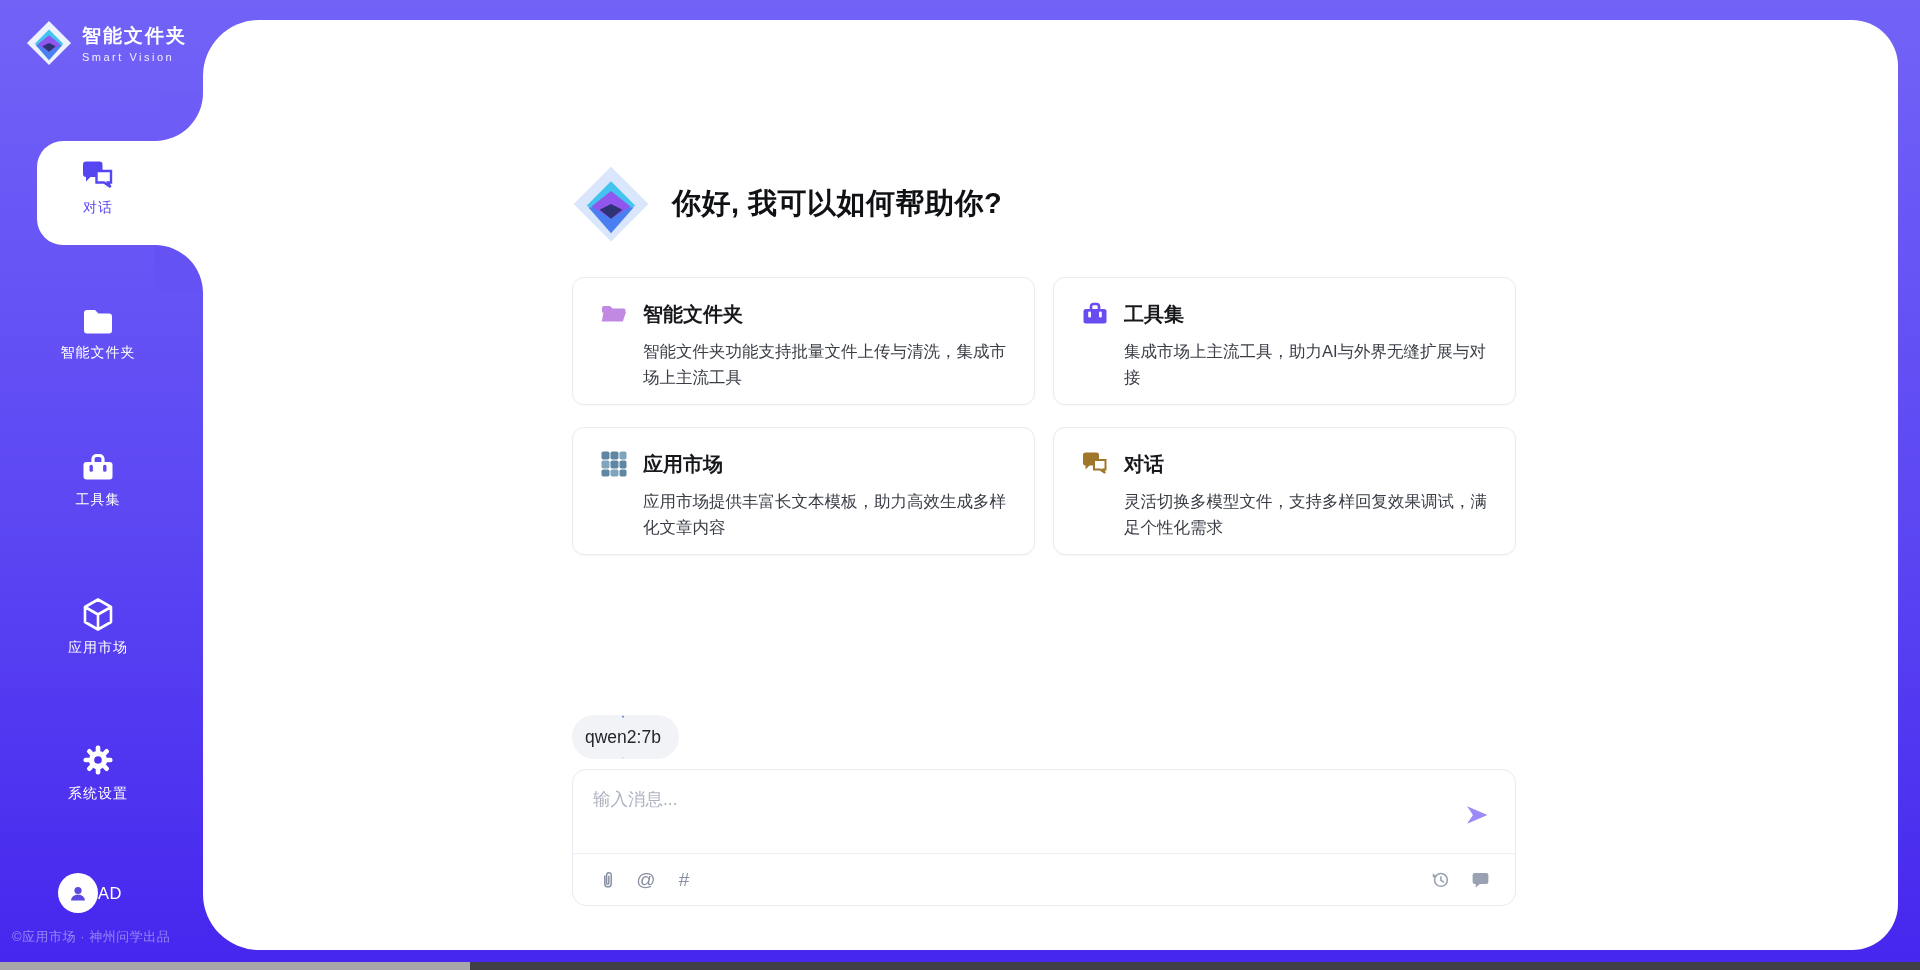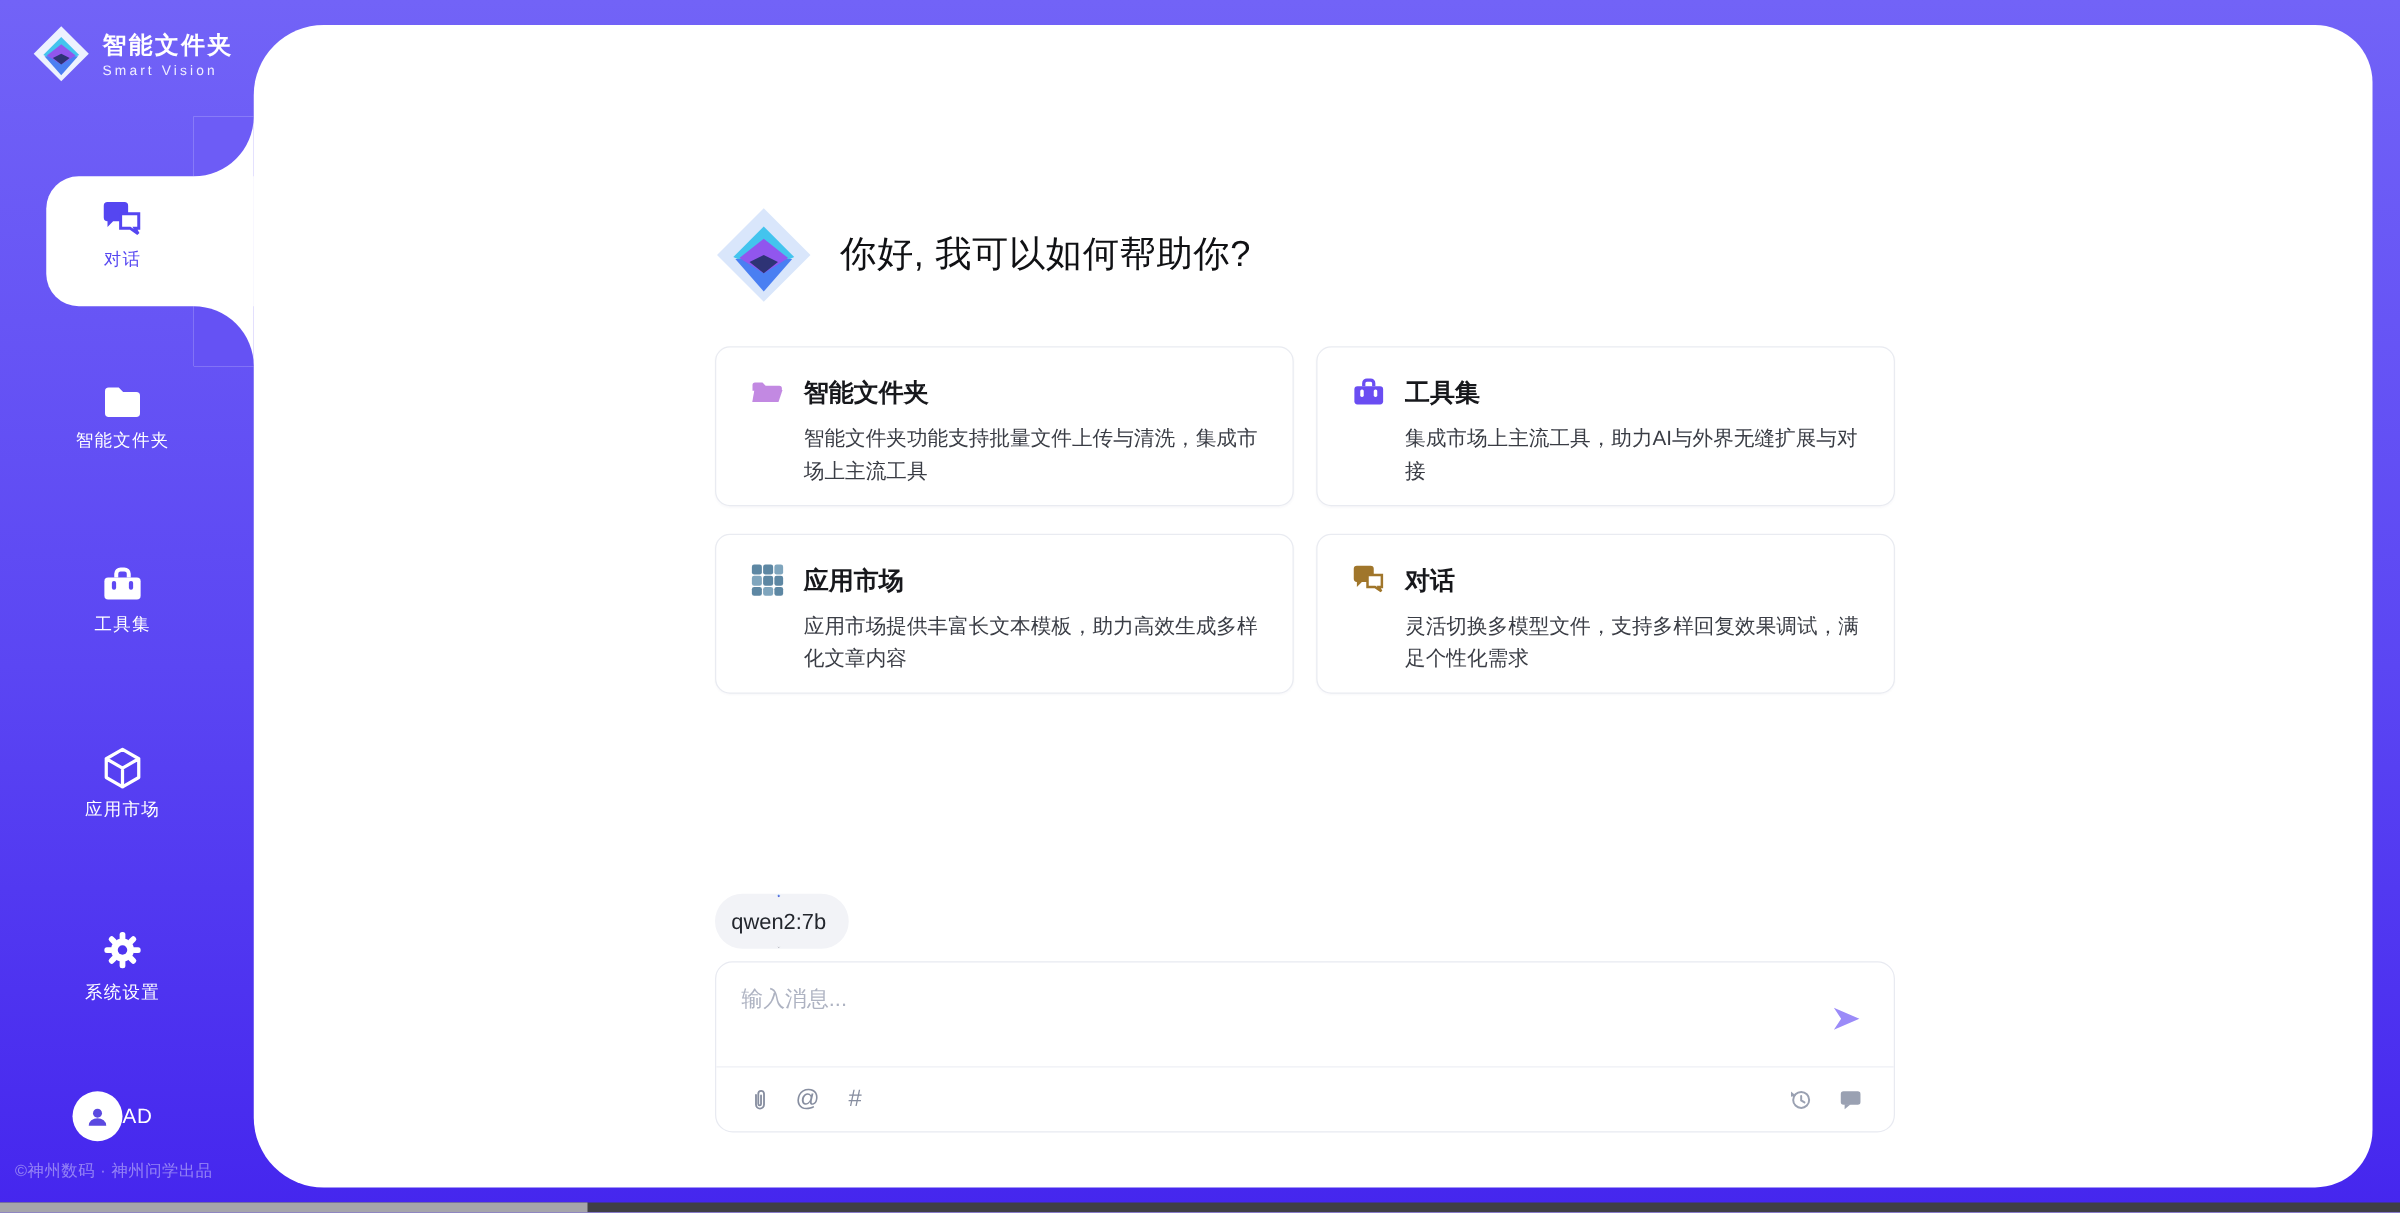--- a/index.html
+++ b/index.html
@@ -10,21 +10,21 @@
 
   
   .panel { position:absolute; left:203px; top:20px; width:1695px; height:930px;
     background:#ffffff; border-radius:56px 46px 46px 56px; }
   .content { position:absolute; left:369px; top:0; width:944px; height:100%;
     display:flex; flex-direction:column; }
 
   
   .greeting { margin-top:145px; display:flex; align-items:center; gap:22px; }
   .greeting svg { flex:0 0 auto; }
-  .greeting-title { font-size:29px; font-weight:400; color:#101114; letter-spacing:.5px; }
+  .greeting-title { font-size:29px; font-weight:700; color:#101114; letter-spacing:.5px; }
 
   
   .cards { margin-top:34px; display:grid; grid-template-columns:1fr 1fr;
     gap:22px 18px; }
   .card { height:128px; background:#fff; border:1px solid #e9ebf1; border-radius:12px;
     padding:21px 26px; cursor:pointer; box-shadow:0 1px 2px rgba(40,40,80,.03); }
   .card-head { display:flex; align-items:center; gap:14px; }
   .card-title { font-size:20px; font-weight:700; color:#17181c; }
   .card-desc { margin:9px 0 0 44px; font-size:16.5px; color:#3a3d45; line-height:1.6; }
 
@@ -282,17 +282,17 @@
 <div class="user-row">
   <div class="avatar">
     <svg width="24" height="24" viewBox="0 0 24 24">
       <circle cx="12" cy="9.5" r="3.6" fill="#5b49e0"></circle>
       <path d="M5 19.5 a7 6 0 0 1 14 0 Z" fill="#5b49e0"></path>
     </svg>
   </div>
   <span class="user-name">AD</span>
 </div>
 
-<div class="side-footer">©神州数码 · 神州问学出品</div>
+<div class="side-footer">©应用市场 · 神州问学出品</div>
 
 <div class="hscrollbar">
   <div class="thumb"></div>
 </div>
 
 </body></html>

